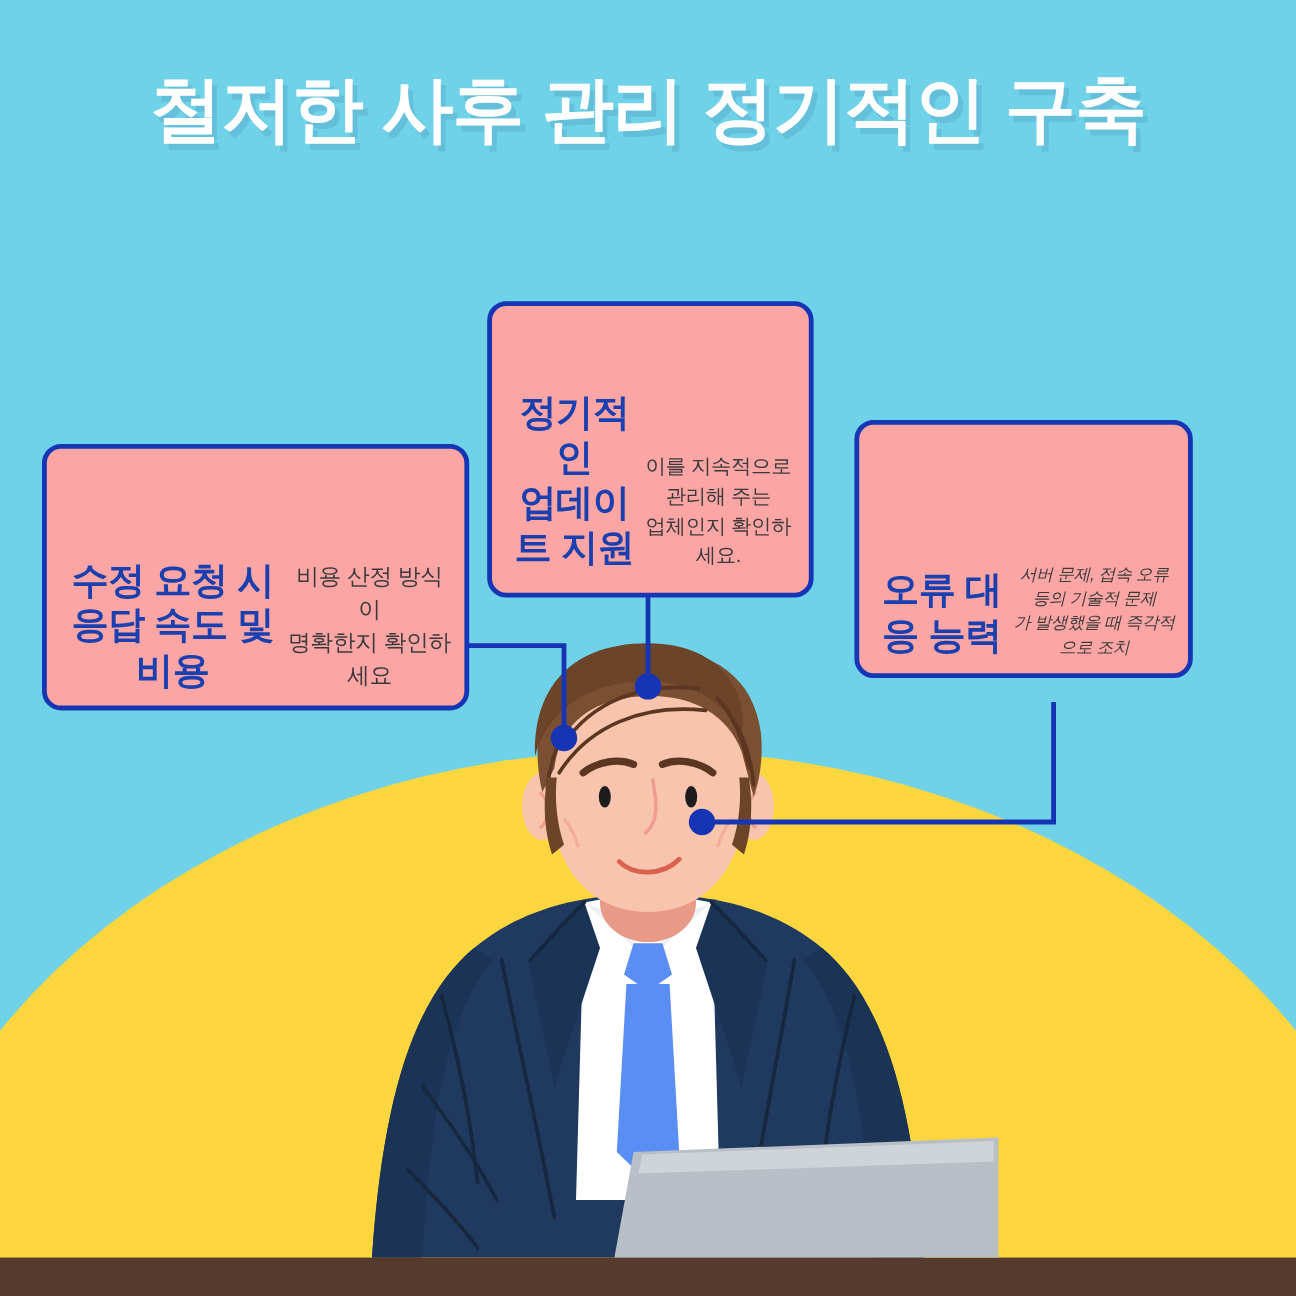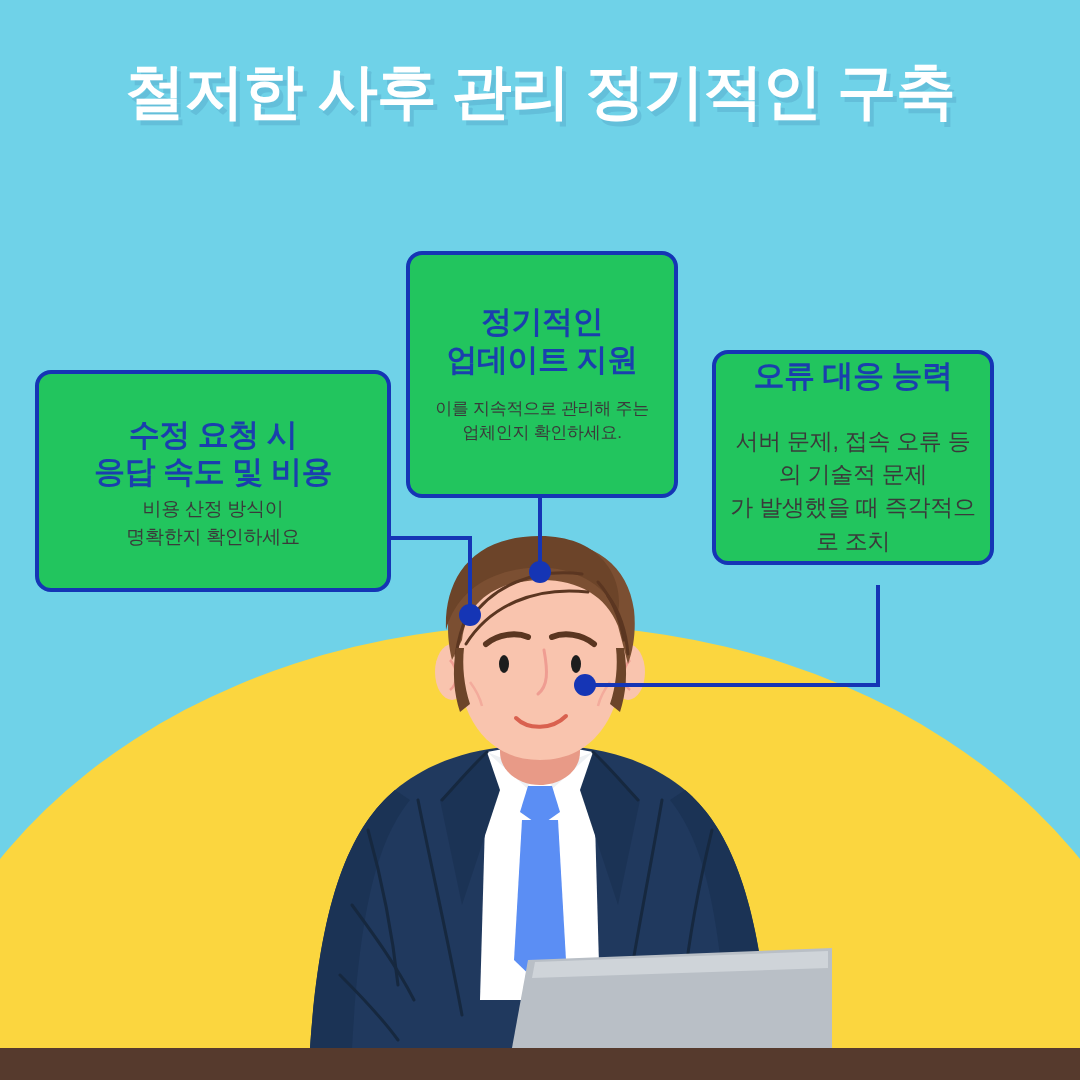--- a/index.html
+++ b/index.html
@@ -26,27 +26,27 @@
     white-space:nowrap;
     z-index:40;
   }
 
   
   #connectors { position:absolute; inset:0; z-index:30; pointer-events:none; }
 
   
   .card {
     position:absolute;
-    background:#22c55e;
+    background:#fca5a5;
     border:4px solid #1535b5;
     border-radius:16px;
     z-index:35;
     display:flex;
-    flex-direction:column;
-    align-items:center;
+    flex-direction:row;
+    align-items:flex-end;
     justify-content:center;
   }
   .card .head {
     color:#1a3fae;
     font-weight:bold;
     text-align:center;
     line-height:1.22;
     letter-spacing:-0.5px;
     white-space:pre-line;
   }
@@ -64,21 +64,21 @@
   #card-left .body { font-size:19px; margin-top:4px; }
 
   
   #card-center { left:406px; top:251px; width:272px; height:247px; padding:18px 12px; }
   #card-center .head { font-size:31px; }
   #card-center .body { font-size:17px; margin-top:18px; }
 
   
   #card-right { left:712px; top:350px; width:282px; height:215px; padding:12px 10px; }
   #card-right .head { font-size:31px; }
-  #card-right .body { font-size:23px; margin-top:30px; }
+  #card-right .body { font-size:14px; margin-top:30px;font-style:italic; }
 </style>
 </head>
 <body>
 
 <svg id="scene" width="1080" height="1080" viewBox="0 0 1080 1080" xmlns="http://www.w3.org/2000/svg">
 
   <rect x="0" y="0" width="1080" height="1080" fill="#6fd2e8"></rect>
 
   <ellipse cx="540" cy="1130" rx="640" ry="505" fill="#fbd63f"></ellipse>
 

